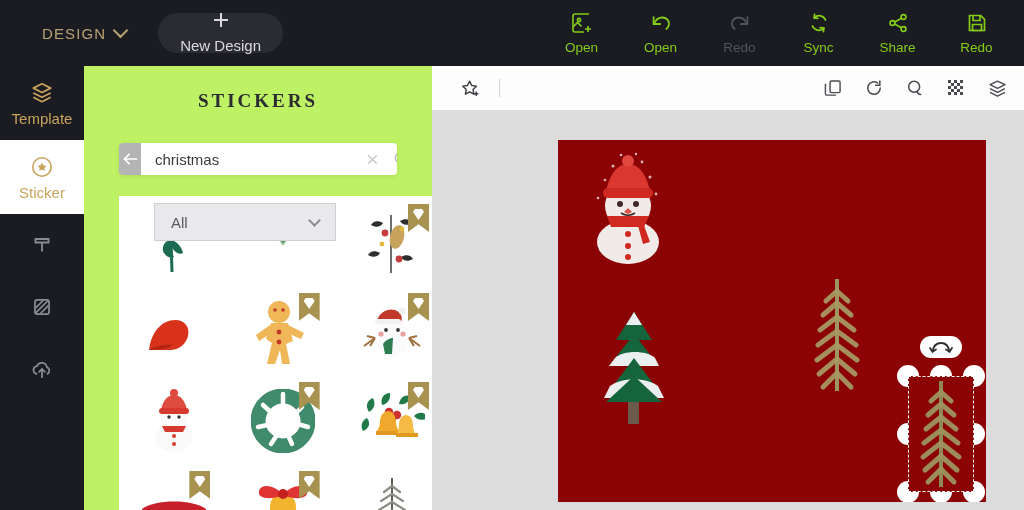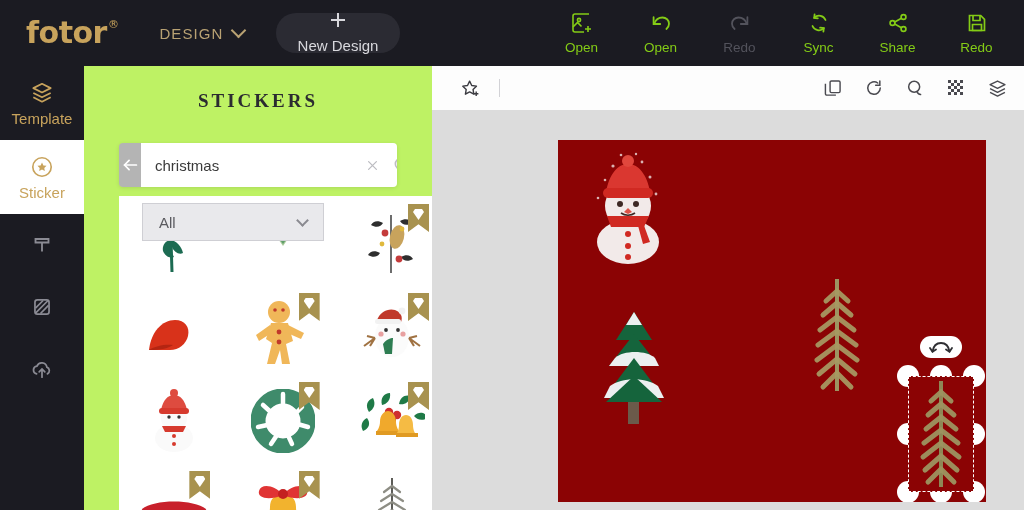--- a/index.html
+++ b/index.html
@@ -82,21 +82,21 @@
     position: absolute; top: 66px; left: 84px; width: 348px; height: 444px;
     background: #bef264;
   }
   .panel-title {
     text-align: center; margin-top: 24px;
     font-family: "Liberation Serif", serif;
     font-size: 19px; font-weight: 700; letter-spacing: 3px; color: #2b2b30;
   }
   .search-row {
     position: absolute; top: 77px; left: 35px; display: flex;
-    width: 278px; height: 44px; border-radius: 4px; overflow: hidden;
+    width: 278px; height: 32px; border-radius: 4px; overflow: hidden;
     box-shadow: 0 1px 4px rgba(0,0,0,.10);
   }
   .back-btn {
     width: 46px; background: #b4b4b4; display: flex;
     align-items: center; justify-content: center; cursor: pointer;
   }
   .search-box {
     flex: 1; background: #fff; display: flex; align-items: center;
     padding: 0 12px 0 14px; gap: 10px;
   }
@@ -123,21 +123,21 @@
     background: #a8924f; cursor: pointer;
     clip-path: polygon(0 0, 100% 0, 100% 100%, 50% 72%, 0 100%);
     display: flex; justify-content: center; padding-top: 5px;
   }
   .badge .dia {
     width: 11px; height: 11px; background: #fff;
     clip-path: polygon(50% 100%, 0 28%, 18% 0, 82% 0, 100% 28%);
   }
 
   .dropdown {
-    position: absolute; top: 137px; left: 58px; width: 182px; height: 38px;
+    position: absolute; top: 137px; left: 70px; width: 182px; height: 38px;
     background: #e9e9ec; border: 1px solid #cfcfd4;
     display: flex; align-items: center; padding: 0 16px;
     font-size: 15px; color: #5a5a5f; cursor: pointer; z-index: 6;
   }
   .dd-chev {
     margin-left: auto; width: 9px; height: 9px;
     border-right: 2px solid #8a8a90; border-bottom: 2px solid #8a8a90;
     transform: rotate(45deg); margin-top: -4px;
   }
 
@@ -188,23 +188,20 @@
     width: 42px; height: 22px; background: #fff; border-radius: 11px;
     display: flex; align-items: center; justify-content: center; cursor: pointer;
   }
 </style>
 </head>
 <body>
 
 <div id="app">
 
   <div class="topbar">
-    <div class="logo">
-      <span>fotor</span><span class="reg">®</span>
-    </div>
 
     <div class="design-menu">
       <span>DESIGN</span>
       <span class="chev-d"></span>
     </div>
 
     <button class="new-design">
       <span class="plus-ico"></span>
       <span>New Design</span>
     </button>

